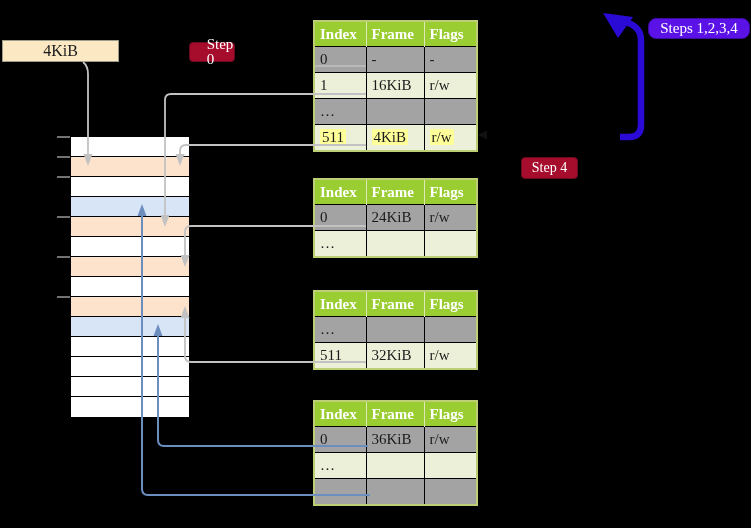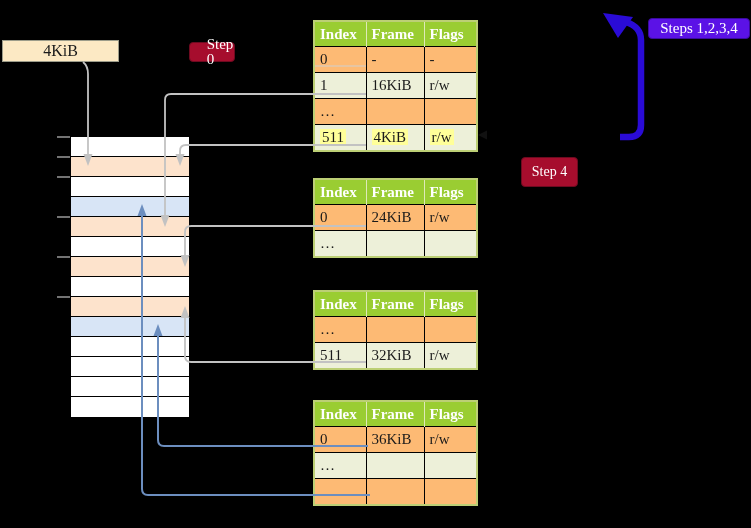--- a/index.html
+++ b/index.html
@@ -19,36 +19,36 @@
   
   .badge{
     position:absolute;display:flex;align-items:center;justify-content:center;
     color:#fff;font-size:15px;border-radius:4px;z-index:4;line-height:1;
     padding:0 2px;box-sizing:border-box;
   }
   .badge.red{background:var(--badge-red);border:1px solid #6e0a20;}
   .badge.violet{background:var(--badge-violet);border:1px solid #3a0b9e;}
   .badge-step0{left:189px;top:42px;width:46px;height:20px;padding-left:18px;}
   .badge-steps123{left:510px;top:18px;width:90px;height:21px;}
-  .badge-steps1234{left:648px;top:18px;width:102px;height:21px;}
-  .badge-step4{left:521px;top:157px;width:57px;height:30px;font-size:14px;}
+  .badge-steps1234{left:648px;top:18px;width:102px;height:21px;border-radius:8px;}
+  .badge-step4{left:521px;top:157px;width:57px;height:22px;font-size:14px;}
   
   .stack{
     position:absolute;left:70px;top:136px;width:120px;
     border:1px solid #000;box-sizing:border-box;z-index:1;background:#fff;
   }
   .stack .mrow{height:20px;box-sizing:border-box;border-bottom:1px solid #000;}
   .stack .mrow:last-child{border-bottom:none;}
   .row-white{background:var(--frame-white);}
   .row-peach{background:var(--frame-peach);}
   .row-blue{background:var(--frame-blue);}
   
   table.ptable{
     position:absolute;left:313px;border-collapse:collapse;
-    border:2px solid var(--table-border);background:#fdba74;z-index:2;
+    border:2px solid var(--table-border);background:#a3a3a3;z-index:2;
     font-size:15px;table-layout:fixed;
   }
   .ptable col.c-index{width:52px;}
   .ptable col.c-frame{width:58px;}
   .ptable col.c-flags{width:53px;}
   .ptable th{
     background:var(--header-green);color:#fff;font-weight:bold;text-align:left;
     height:24px;padding:0 5px;border-right:1px solid #dfe9b8;font-size:15px;
   }
   .ptable th:last-child{border-right:none;}

